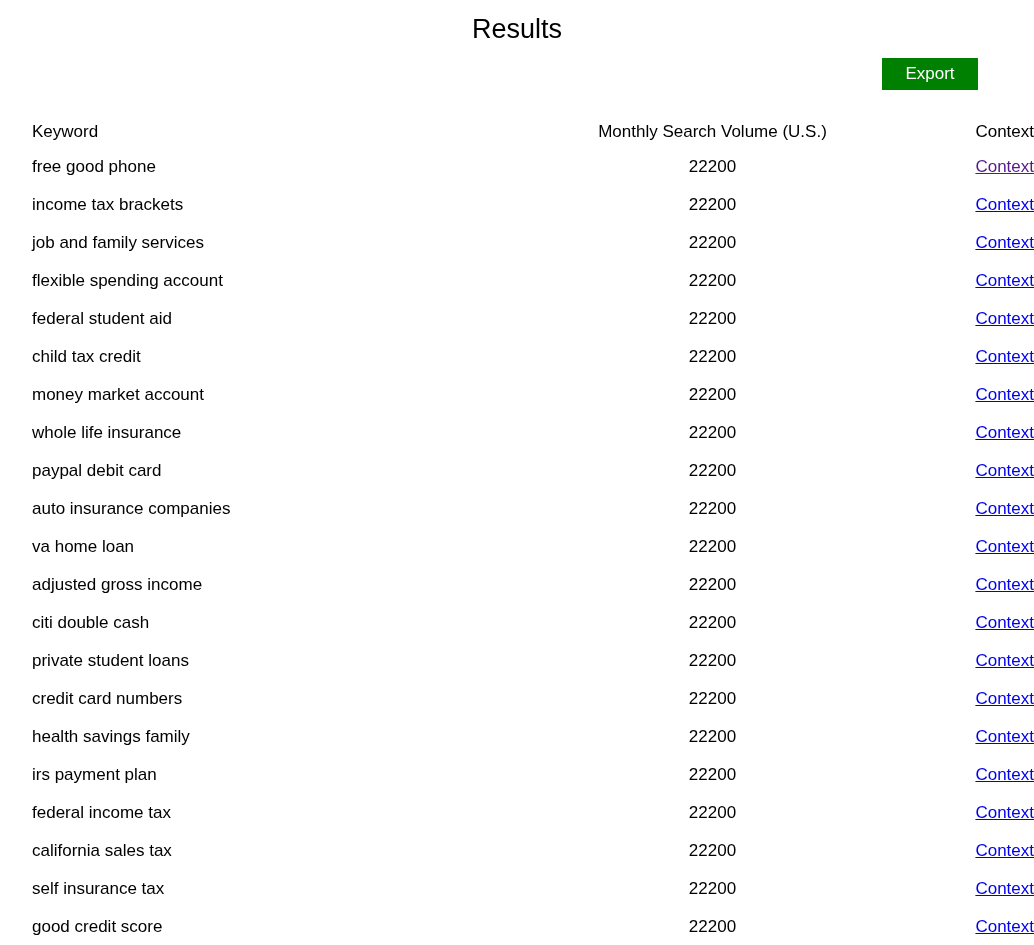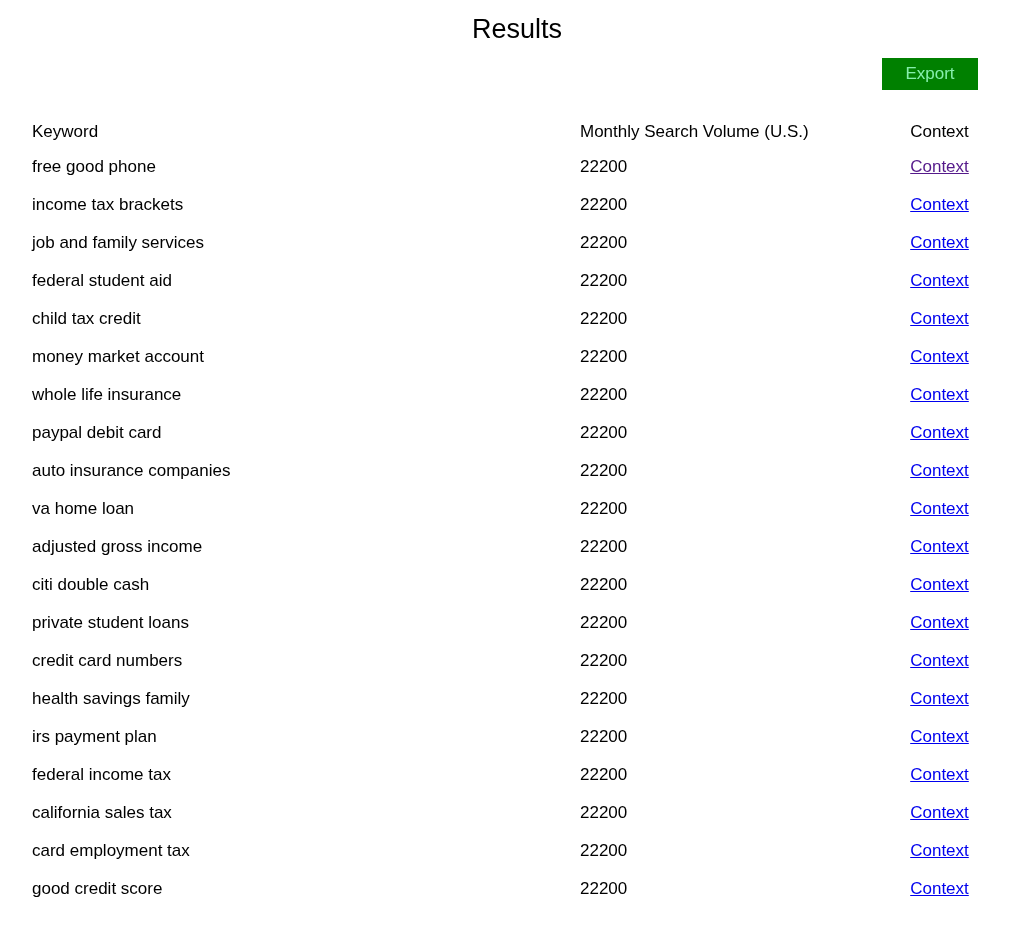--- a/index.html
+++ b/index.html
@@ -43,21 +43,21 @@
     width: 1034px;
     height: 32px;
   }
   .export-button {
     position: absolute;
     left: 882px;
     top: 0;
     width: 96px;
     height: 32px;
     background: #008000;
-    color: #86efac;
+    color: #ffffff;
     border: none;
     border-radius: 0;
     font-family: "Liberation Sans", sans-serif;
     font-size: 17px;
     line-height: 32px;
     text-align: center;
     padding: 0;
     cursor: pointer;
     display: block;
   }
@@ -91,24 +91,24 @@
 
   .col-keyword  { width: 580px; }
   .col-volume   { width: 265px; }
   .col-context  { width: 189px; }
 
   .cell-keyword {
     text-align: left;
     padding-left: 32px !important;
   }
   .cell-volume {
-    text-align: left;
+    text-align: center;
   }
   .cell-context {
-    text-align: center;
+    text-align: right;
   }
 
   .context-link {
     color: #0000ee;
     text-decoration: underline;
     cursor: pointer;
     font-size: 17px;
   }
   .context-link.visited {
     color: #551a8b;
@@ -148,20 +148,25 @@
           <td class="cell-keyword">income tax brackets</td>
           <td class="cell-volume">22200</td>
           <td class="cell-context"><a class="context-link" href="#">Context</a></td>
         </tr>
         <tr class="data-row">
           <td class="cell-keyword">job and family services</td>
           <td class="cell-volume">22200</td>
           <td class="cell-context"><a class="context-link" href="#">Context</a></td>
         </tr>
         <tr class="data-row">
+          <td class="cell-keyword">flexible spending account</td>
+          <td class="cell-volume">22200</td>
+          <td class="cell-context"><a class="context-link" href="#">Context</a></td>
+        </tr>
+        <tr class="data-row">
           <td class="cell-keyword">federal student aid</td>
           <td class="cell-volume">22200</td>
           <td class="cell-context"><a class="context-link" href="#">Context</a></td>
         </tr>
         <tr class="data-row">
           <td class="cell-keyword">child tax credit</td>
           <td class="cell-volume">22200</td>
           <td class="cell-context"><a class="context-link" href="#">Context</a></td>
         </tr>
         <tr class="data-row">
@@ -223,21 +228,21 @@
           <td class="cell-keyword">federal income tax</td>
           <td class="cell-volume">22200</td>
           <td class="cell-context"><a class="context-link" href="#">Context</a></td>
         </tr>
         <tr class="data-row">
           <td class="cell-keyword">california sales tax</td>
           <td class="cell-volume">22200</td>
           <td class="cell-context"><a class="context-link" href="#">Context</a></td>
         </tr>
         <tr class="data-row">
-          <td class="cell-keyword">card employment tax</td>
+          <td class="cell-keyword">self insurance tax</td>
           <td class="cell-volume">22200</td>
           <td class="cell-context"><a class="context-link" href="#">Context</a></td>
         </tr>
         <tr class="data-row">
           <td class="cell-keyword">good credit score</td>
           <td class="cell-volume">22200</td>
           <td class="cell-context"><a class="context-link" href="#">Context</a></td>
         </tr>
       </tbody>
   </table>

